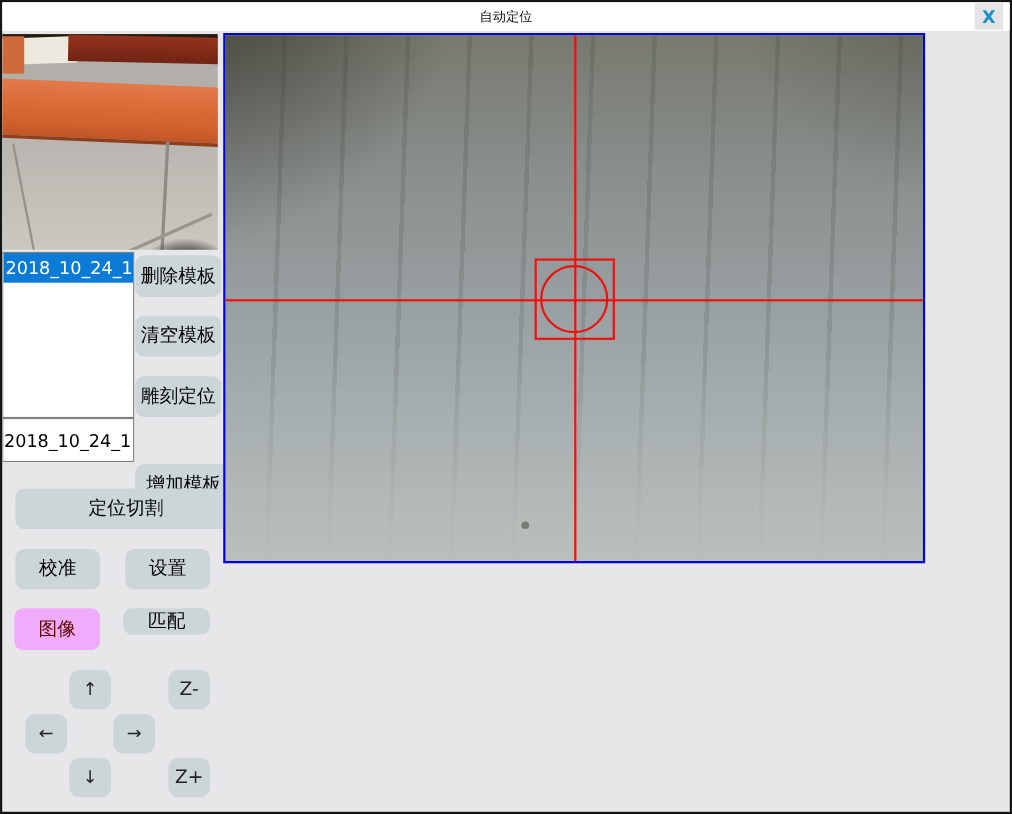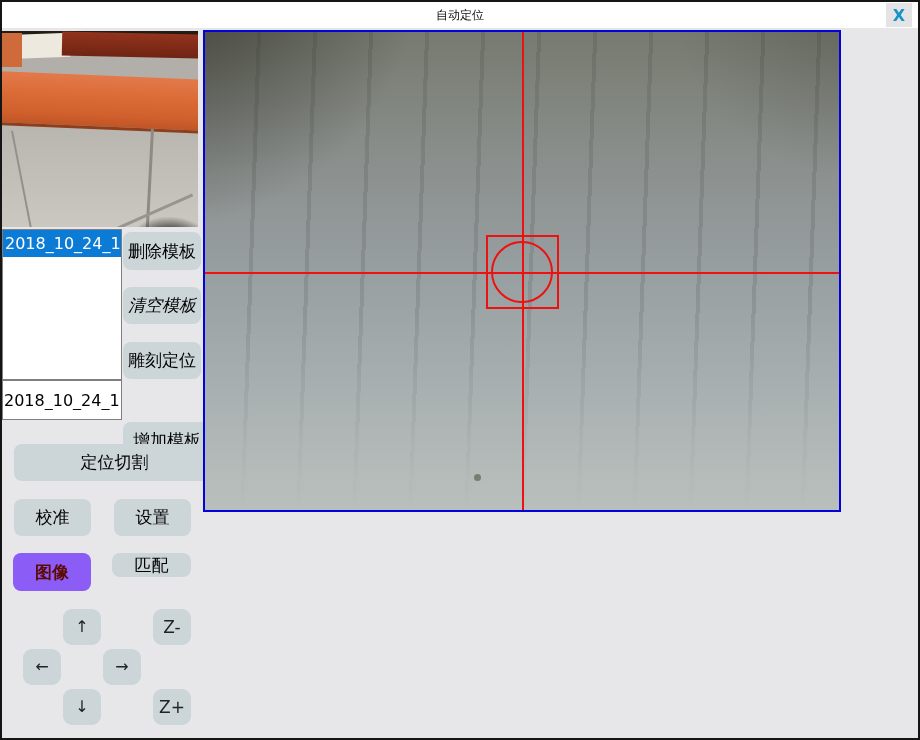--- a/index.html
+++ b/index.html
@@ -21,21 +21,21 @@
     background:#e4e4e6;
   }
   
   .btn {
     position:absolute; border:none; border-radius:8px;
     background:#ccd5d8; color:#000; font-size:17px;
     font-family:"DejaVu Sans","Liberation Sans",sans-serif;
     display:flex; align-items:center; justify-content:center;
     cursor:pointer; line-height:1;
   }
-  .btn.red { background:#8b5cf6; color:#5c0b04;font-weight:bold; }
+  .btn.red { background:#f0abfc; color:#5c0b04; }
   
   .thumb {
     position:absolute; left:0; top:29px; width:196px; height:196px;
     background:linear-gradient(180deg,#b2afaa 30%,#c3c0ba 78%,#cbc8c2 100%);
     overflow:hidden;
   }
   .thumb .top-dark { position:absolute; left:0; top:0; width:100%; height:4px; background:#241c12; }
   .thumb .white-strip { position:absolute; left:0; top:3px; width:68px; height:24px; background:#eee9df; transform:rotate(-2deg); }
   .thumb .tl-orange { position:absolute; left:0; top:2px; width:20px; height:34px; background:#cf6a3a; }
   .thumb .maroon-bar { position:absolute; left:60px; top:2px; width:140px; height:24px; background:linear-gradient(180deg,#93331d,#6f2413); transform:rotate(1.2deg); }
@@ -117,21 +117,21 @@
     <div class="blob"></div>
   </div>
 
   <div class="listbox">
     <div class="list-item selected">2018_10_24_11</div>
   </div>
 
   <input class="name-field" value="2018_10_24_11" style="">
 
   <button class="btn" style="left:121px; top:230px; width:78px; height:38px;">删除模板</button>
-  <button class="btn" style="left:121px; top:285px; width:78px; height:37px;font-style:italic;">清空模板</button>
+  <button class="btn" style="left:121px; top:285px; width:78px; height:37px;">清空模板</button>
   <button class="btn" style="left:121px; top:340px; width:78px; height:37px;">雕刻定位</button>
   <button class="btn" style="left:121px; top:380px; width:88px; height:37px;margin-top:40px;">增加模板</button>
 
   <button class="btn" style="left:12px; top:442px; width:201px; height:37px;">定位切割</button>
   <button class="btn" style="left:12px; top:497px; width:77px; height:37px;">校准</button>
   <button class="btn" style="left:112px; top:497px; width:77px; height:37px;">设置</button>
   <button class="btn red" style="left:11px; top:551px; width:78px; height:38px;">图像</button>
   <button class="btn" style="left:110px; top:551px; width:79px; height:24px;">匹配</button>
 
   <button class="btn jog" style="left:61px;  top:607px; width:38px; height:36px;">↑</button>

